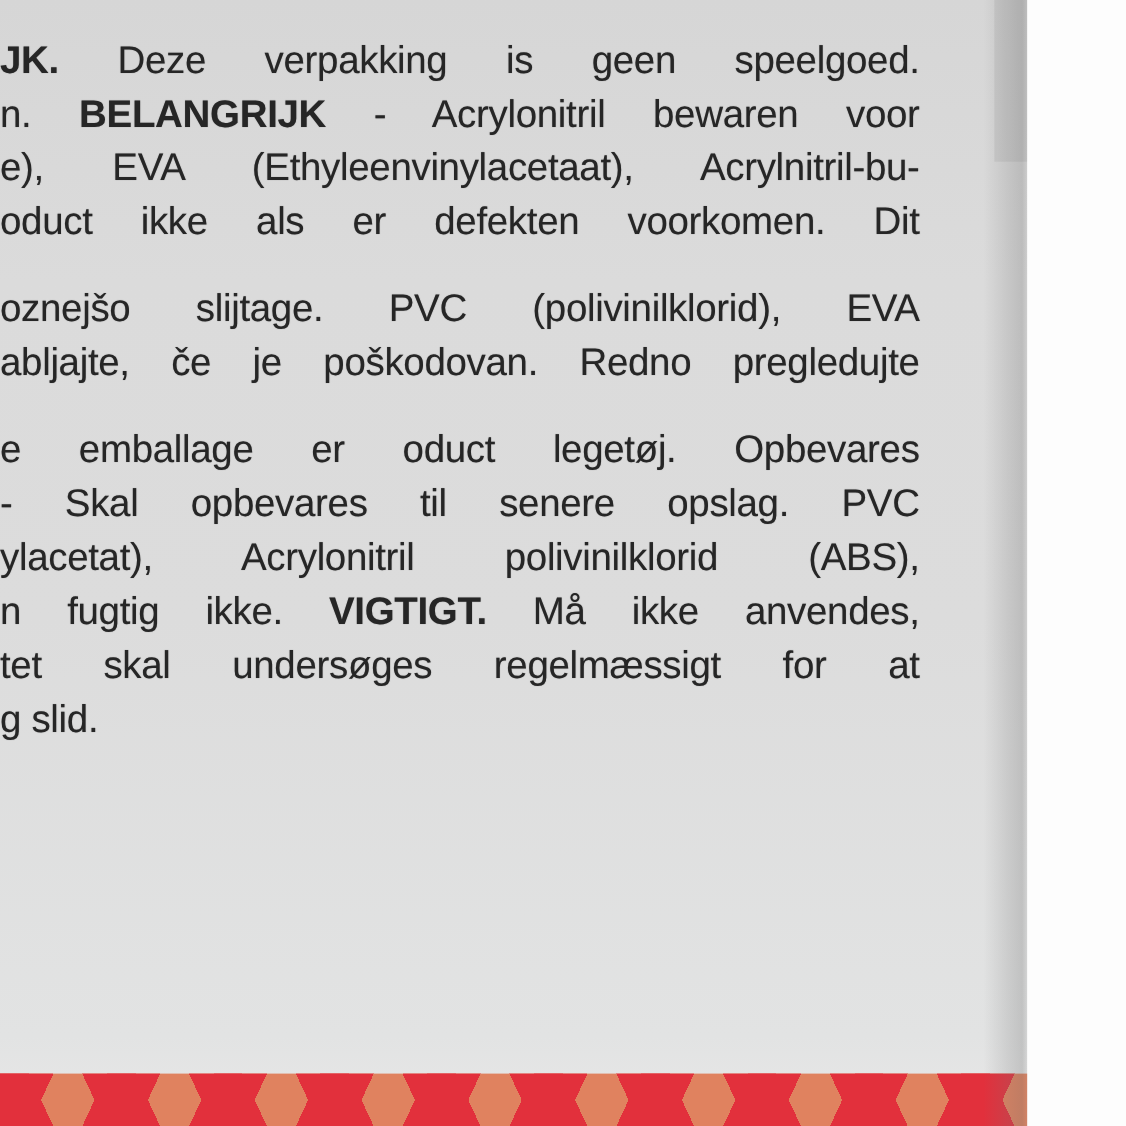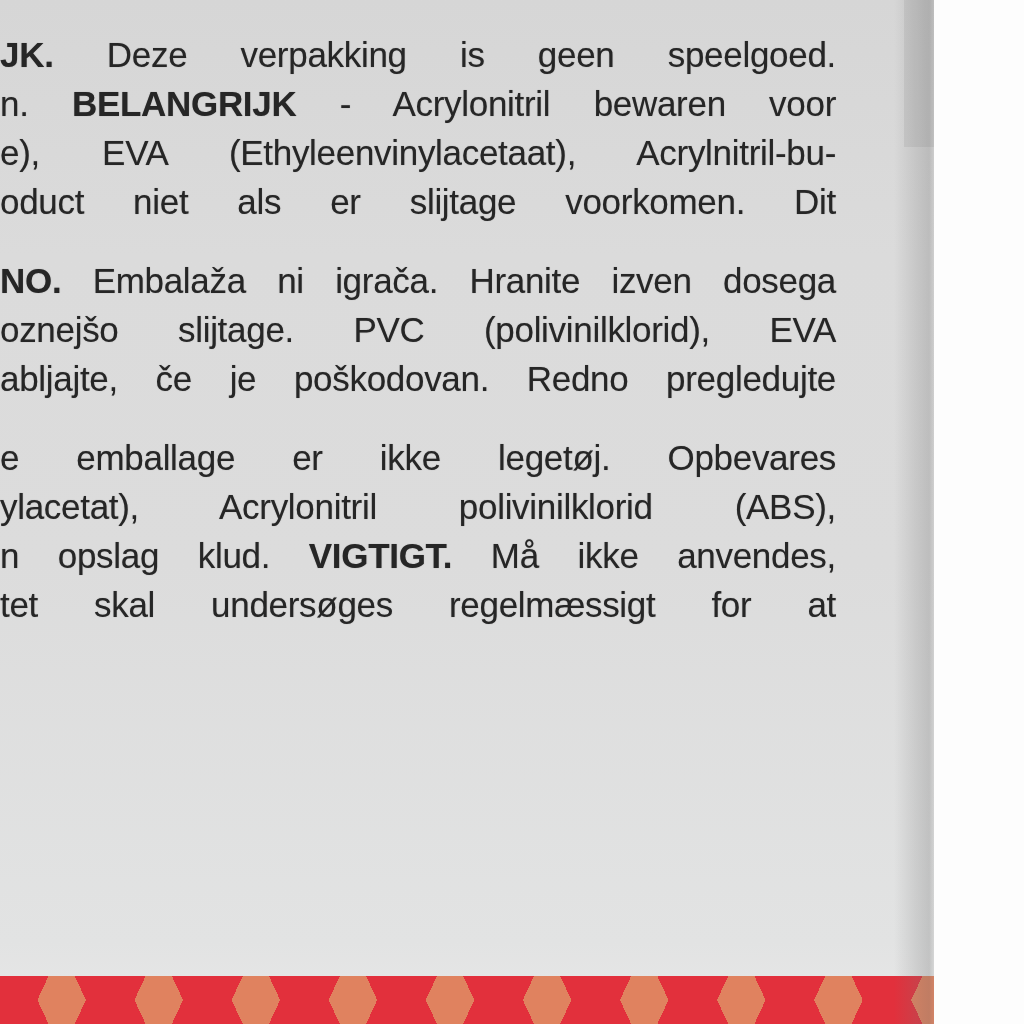--- a/index.html
+++ b/index.html
@@ -45,32 +45,33 @@
 </head>
 <body>
 
 <div class="photo">
   <div class="paper">
     <div class="textcol" id="textcol">
         <div class="block">
           <div class="line just"><span class="b">JK.</span><span> Deze verpakking is geen speelgoed.</span></div>
           <div class="line just"><span>n. </span><span class="b">BELANGRIJK</span><span> - Acrylonitril bewaren voor</span></div>
           <div class="line just"><span>e), EVA (Ethyleenvinylacetaat), Acrylnitril-bu-</span></div>
-          <div class="line just"><span>oduct niet als er slijtage voorkomen. Dit</span></div>
+          <div class="line just"><span>oduct ikke als er defekten voorkomen. Dit</span></div>
         </div>
         <div class="block">
-          <div class="line just"><span class="b">NO.</span><span> Embalaža ni igrača. Hranite izven dosega</span></div>
           <div class="line just"><span>oznejšo slijtage. PVC (polivinilklorid), EVA</span></div>
           <div class="line just"><span>abljajte, če je poškodovan. Redno pregledujte</span></div>
         </div>
         <div class="block">
-          <div class="line just"><span>e emballage er ikke legetøj. Opbevares</span></div>
+          <div class="line just"><span>e emballage er oduct legetøj. Opbevares</span></div>
+          <div class="line just"><span>- Skal opbevares til senere opslag. PVC</span></div>
           <div class="line just"><span>ylacetat), Acrylonitril polivinilklorid (ABS),</span></div>
-          <div class="line just"><span>n opslag klud. </span><span class="b">VIGTIGT.</span><span> Må ikke anvendes,</span></div>
+          <div class="line just"><span>n fugtig ikke. </span><span class="b">VIGTIGT.</span><span> Må ikke anvendes,</span></div>
           <div class="line just"><span>tet skal undersøges regelmæssigt for at</span></div>
+          <div class="line"><span>g slid.</span></div>
         </div>
       </div>
     <div class="band"></div>
   </div>
   <div class="edge-shade"></div>
   <div class="edge-shade-top"></div>
   <div class="bg-right"></div>
 </div>
 
 </body></html>

